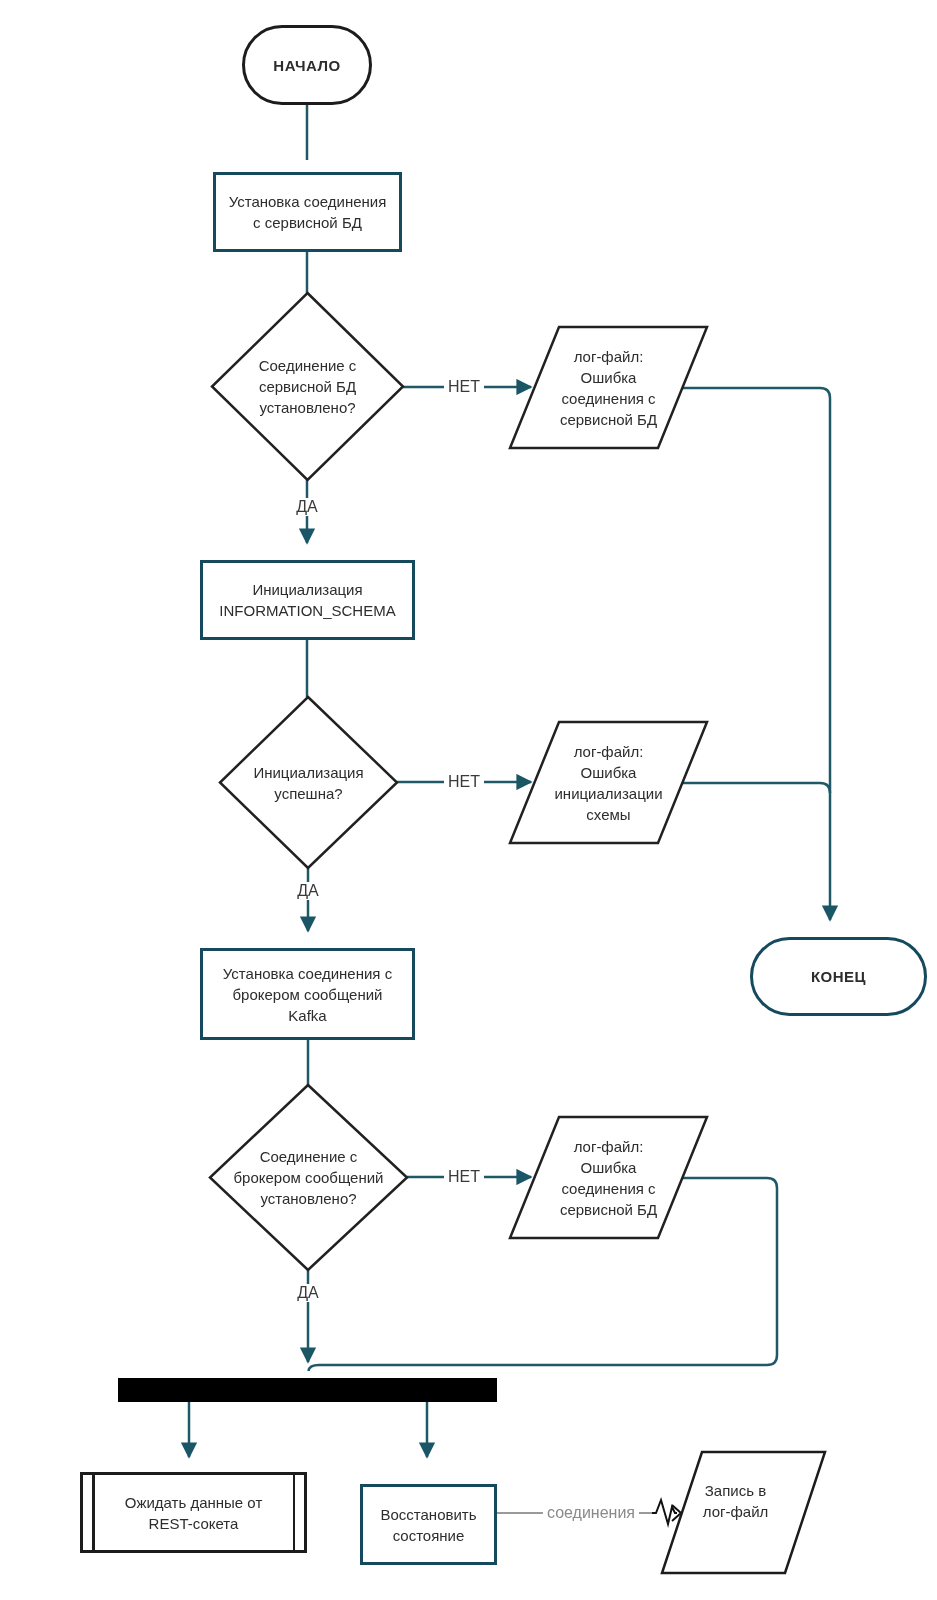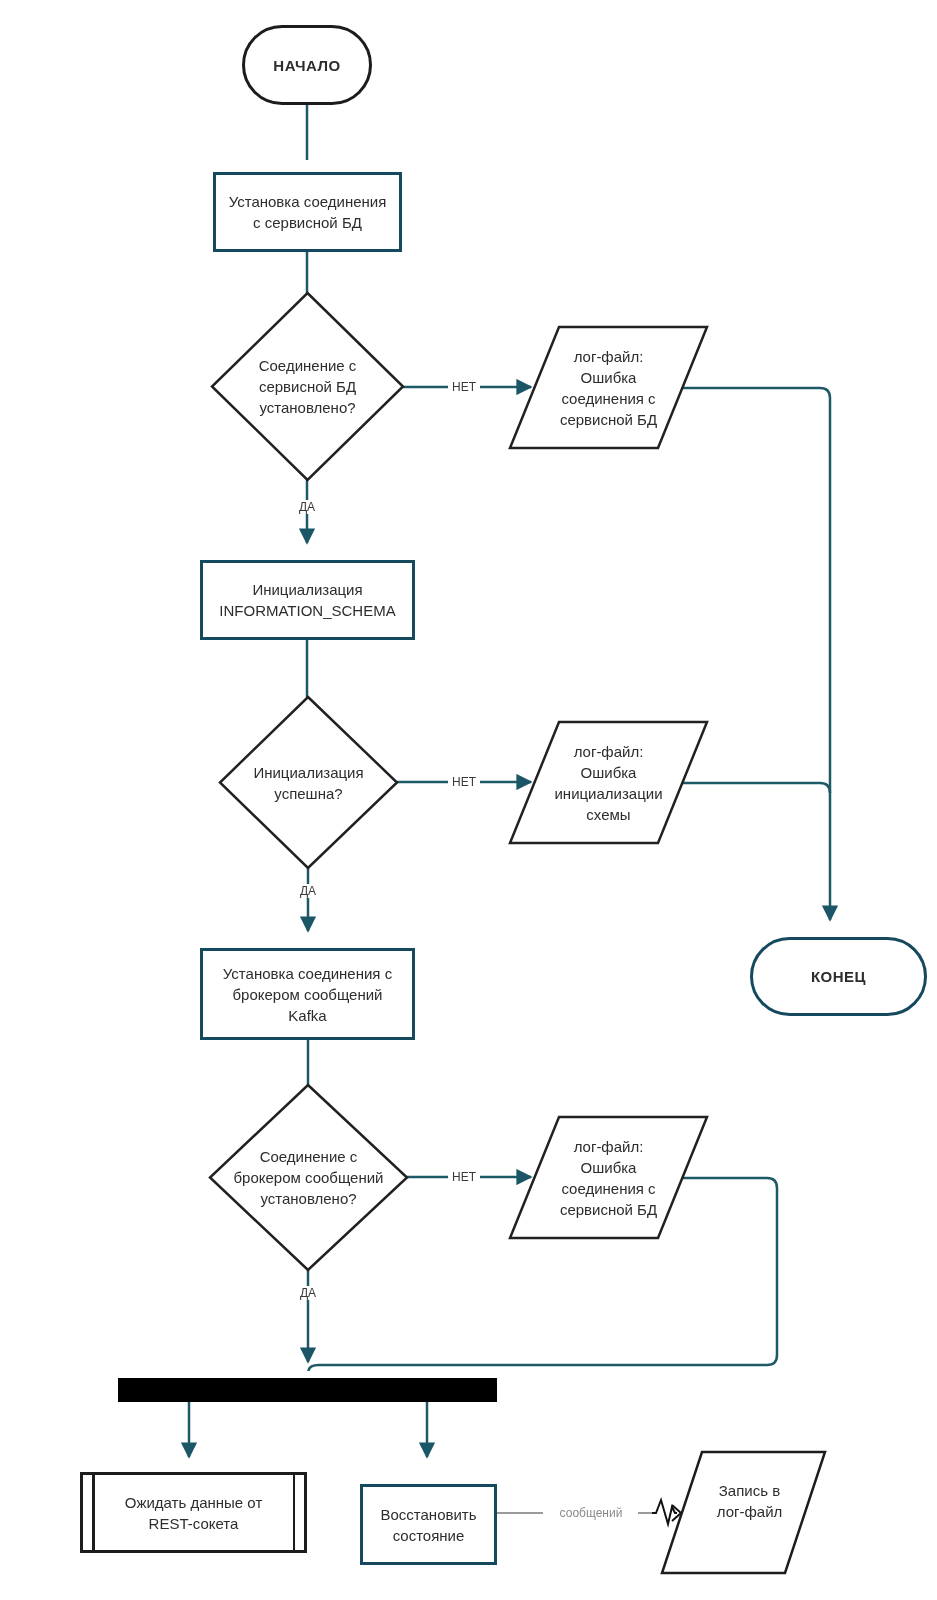--- a/index.html
+++ b/index.html
@@ -20,21 +20,21 @@
   .subproc .strut{position:absolute;top:0;bottom:0;width:2.5px;background:#1c1c1c;}
   .strut.l{left:9px;} .strut.r{right:9px;}
   .overlay{
     position:absolute;z-index:2;display:flex;align-items:center;justify-content:center;
     text-align:center;background:transparent;font-size:15px;line-height:1.4;color:#2d2d2d;
     white-space:pre-line;pointer-events:none;
   }
   .bar{position:absolute;z-index:2;background:#000000;}
   .elabel{
     position:absolute;z-index:3;transform:translate(-50%,-50%);
-    background:#ffffff;padding:0 4px;font-size:12px;color:#3a3a3a;white-space:nowrap;
+    background:#ffffff;padding:0 4px;font-size:16px;color:#3a3a3a;white-space:nowrap;
   }
   .elabel.gray{color:#8a8a8a;}
 </style>
 </head>
 <body>
 
 <div id="canvas">
 
   <svg id="wires" width="937" height="1600" viewBox="0 0 937 1600">
     <defs>
@@ -128,24 +128,24 @@
 соединения с
 сервисной БД</div>
   <div class="overlay" style="left:510px;top:722px;width:197px;height:121px;">лог-файл:
 Ошибка
 инициализации
 схемы</div>
   <div class="overlay" style="left:510px;top:1117px;width:197px;height:121px;">лог-файл:
 Ошибка
 соединения с
 сервисной БД</div>
-  <div class="overlay" style="left:668px;top:1452px;width:163px;height:98px;">Запись в
+  <div class="overlay" style="left:654px;top:1452px;width:163px;height:98px;">Запись в
 лог-файл</div>
 
   <div class="elabel" style="left:464px;top:387px;">НЕТ</div>
   <div class="elabel" style="left:307px;top:507px;">ДА</div>
   <div class="elabel" style="left:464px;top:782px;">НЕТ</div>
   <div class="elabel" style="left:308px;top:891px;">ДА</div>
   <div class="elabel" style="left:464px;top:1177px;">НЕТ</div>
   <div class="elabel" style="left:308px;top:1293px;">ДА</div>
-  <div class="elabel gray" style="left:591px;top:1513px;">сообщений</div>
+  <div class="elabel gray" style="left:591px;top:1513px;">соединения</div>
 
 </div>
 
 </body></html>

